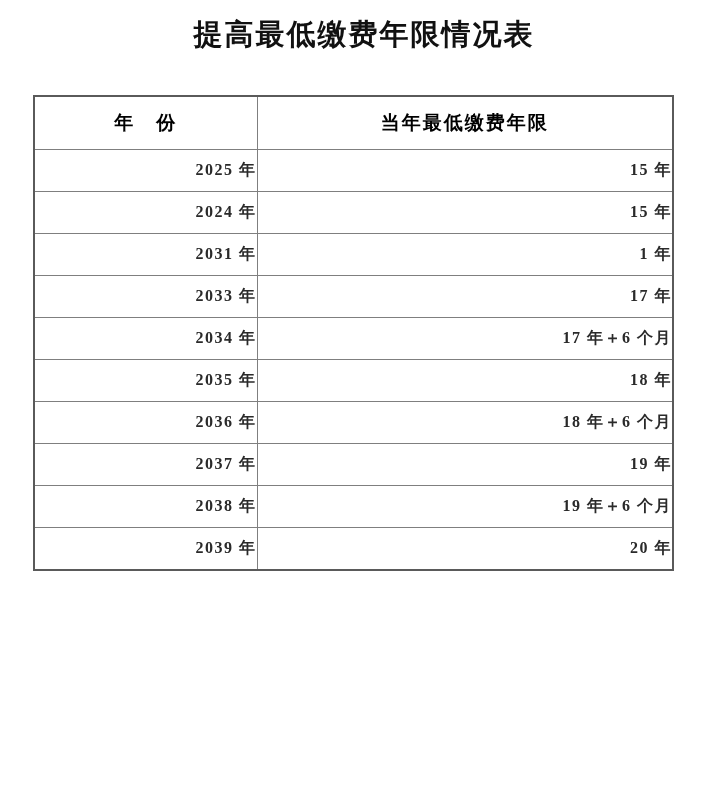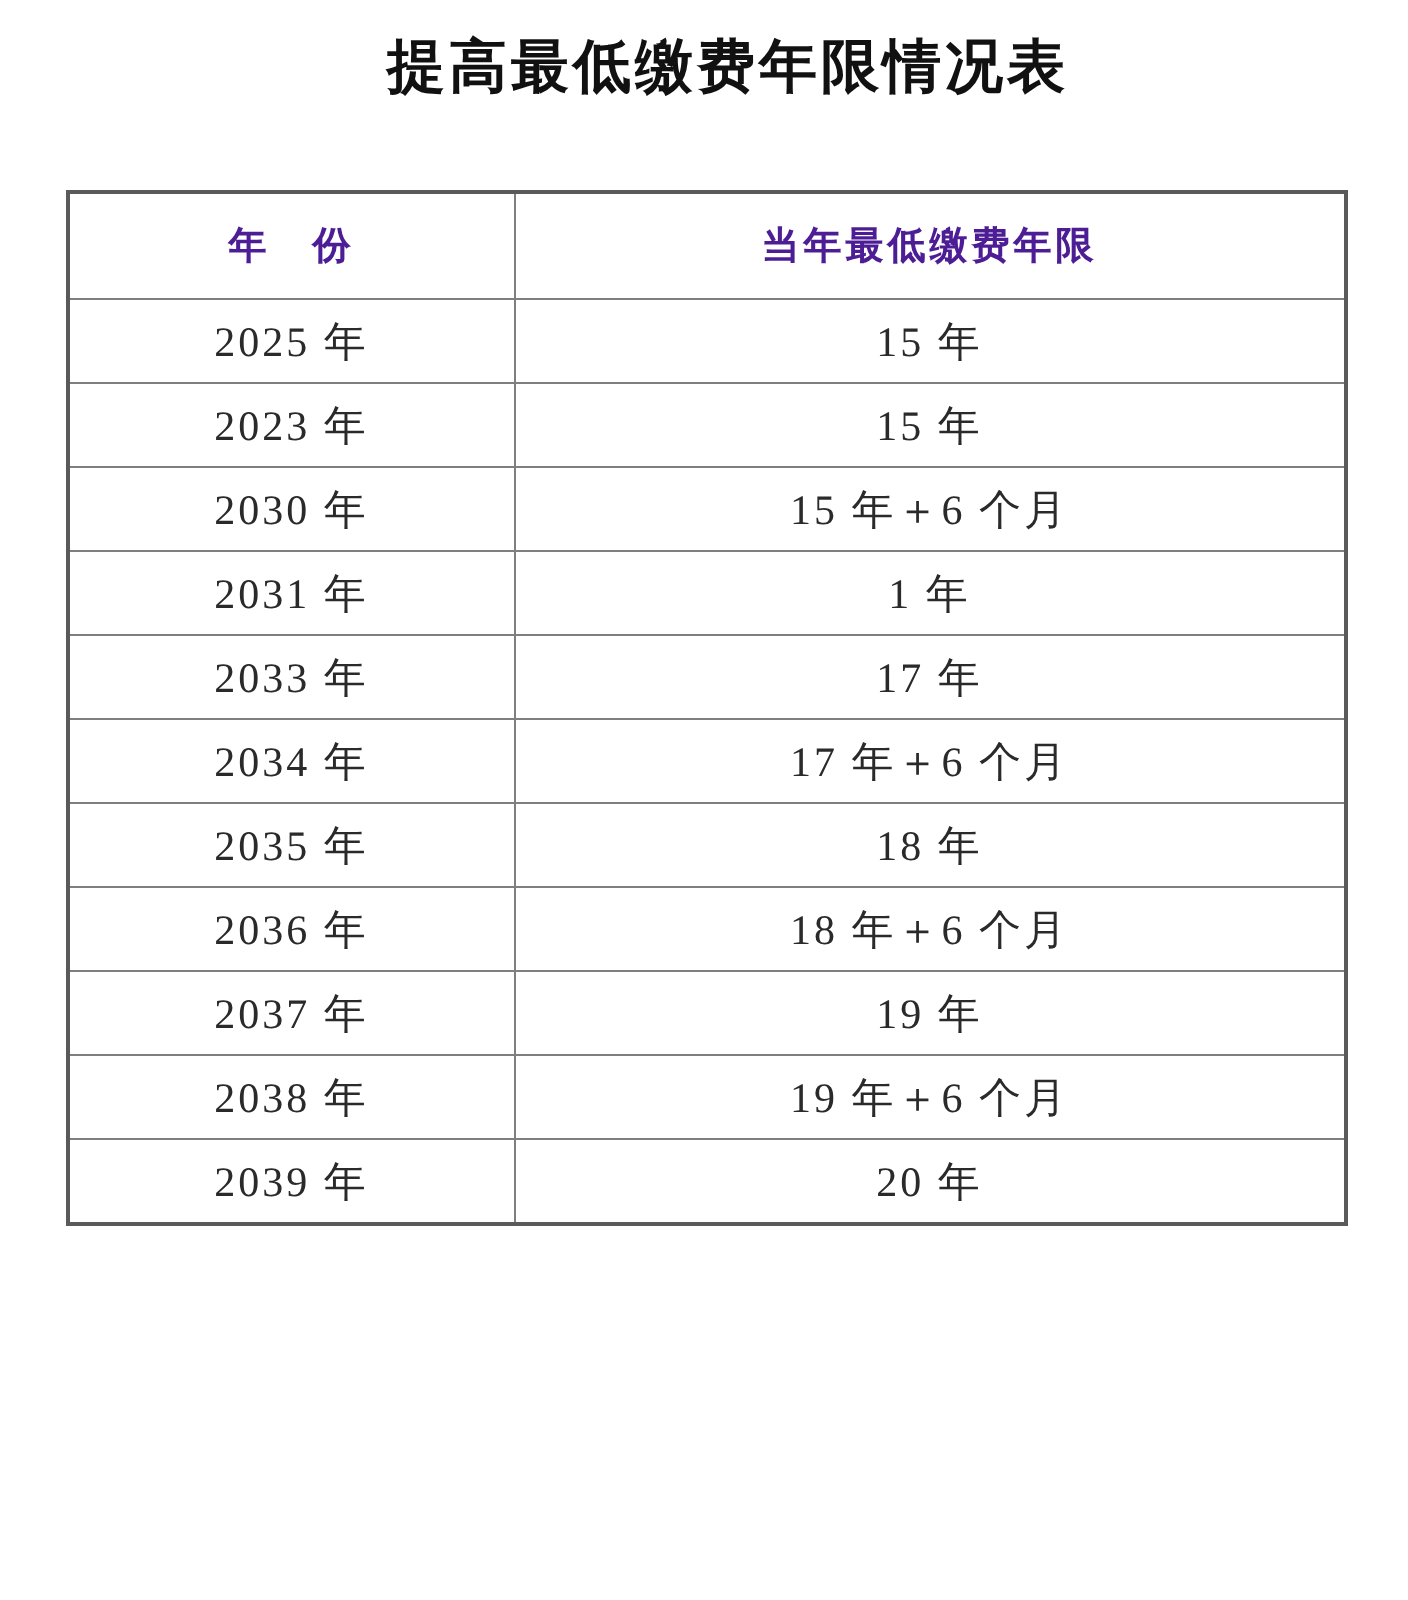--- a/index.html
+++ b/index.html
@@ -51,29 +51,30 @@
     vertical-align: middle;
     padding: 0;
     background: #ffffff;
   }
   table.years-table th {
     height: 52px;
     font-family: "Liberation Sans", "DejaVu Sans", sans-serif;
     font-weight: 700;
     font-size: 19px;
     letter-spacing: 2px;
-    color: #4c1d95;
+    color: #000000;
   }
   table.years-table td {
     height: 41px;
     font-family: "Liberation Serif", "DejaVu Serif", serif;
-    font-weight: 400;
-    font-size: 21px;
+    font-weight: 700;
+    font-size: 16px;
     letter-spacing: 1.5px;
     color: #2a2a2a;
+    text-align: right;
   }
 </style>
 </head>
 <body>
 
 <div class="page">
 
   <h1 class="doc-title">提高最低缴费年限情况表</h1>
 
   <table class="years-table">
@@ -87,31 +88,27 @@
         <th>当年最低缴费年限</th>
       </tr>
     </thead>
     <tbody id="table-body">
     <tr>
       <td>2025 年</td>
       <td>15 年</td>
     </tr>
 
     <tr>
-      <td>2023 年</td>
+      <td>2024 年</td>
       <td>15 年</td>
     </tr>
 
 
 
 
-    <tr>
-      <td>2030 年</td>
-      <td>15 年＋6 个月</td>
-    </tr>
 
     <tr>
       <td>2031 年</td>
       <td>1 年</td>
     </tr>
 
 
     <tr>
       <td>2033 年</td>
       <td>17 年</td>

